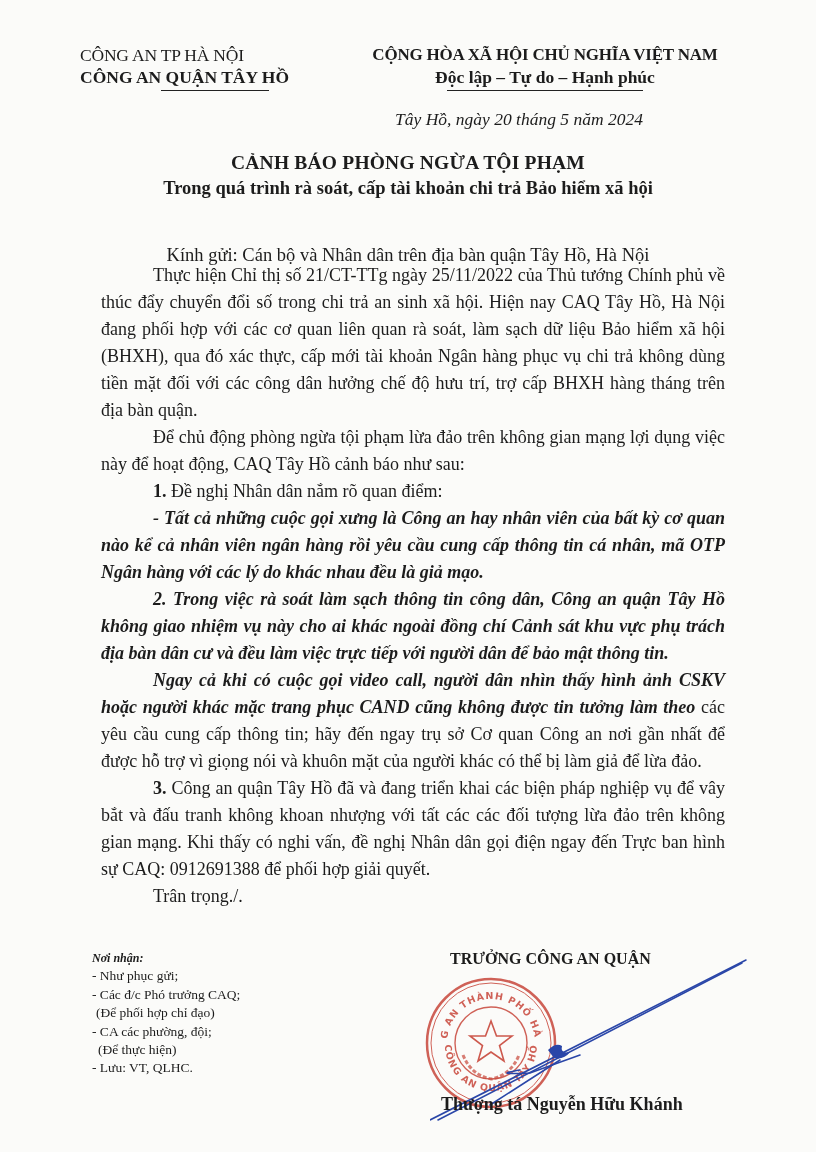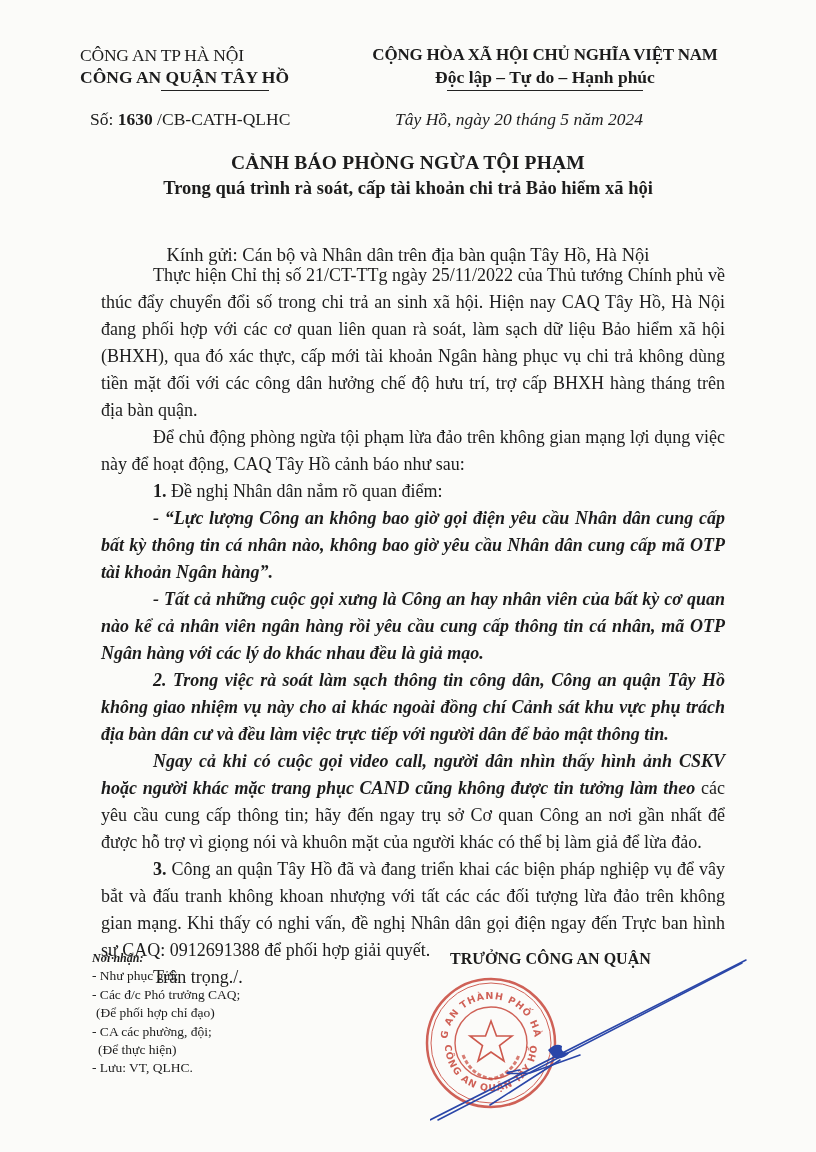--- a/index.html
+++ b/index.html
@@ -47,32 +47,30 @@
     <div class="hdr-line2">CÔNG AN QUẬN TÂY HỒ</div>
     <div class="hdr-rule" style="width:108px;"></div>
   </div>
 
   <div class="abs hdr-right">
     <div class="hdr-line1" style="font-weight:bold;font-size:17px;">CỘNG HÒA XÃ HỘI CHỦ NGHĨA VIỆT NAM</div>
     <div class="hdr-line2">Độc lập – Tự do – Hạnh phúc</div>
     <div class="hdr-rule" style="width:196px;"></div>
   </div>
 
-  <div class="abs docno"><span>Số: </span><b>1630</b><span> /CB-CATH-QLHC</span></div>
   <div class="abs date">Tây Hồ, ngày 20 tháng 5 năm 2024</div>
 
   <div class="abs title">CẢNH BÁO PHÒNG NGỪA TỘI PHẠM</div>
   <div class="abs subtitle">Trong quá trình rà soát, cấp tài khoản chi trả Bảo hiểm xã hội</div>
   <div class="abs greeting">Kính gửi: Cán bộ và Nhân dân trên địa bàn quận Tây Hồ, Hà Nội</div>
 
   <div class="body">
     <p>Thực hiện Chỉ thị số 21/CT-TTg ngày 25/11/2022 của Thủ tướng Chính phủ về thúc đẩy chuyển đổi số trong chi trả an sinh xã hội. Hiện nay CAQ Tây Hồ, Hà Nội đang phối hợp với các cơ quan liên quan rà soát, làm sạch dữ liệu Bảo hiểm xã hội (BHXH), qua đó xác thực, cấp mới tài khoản Ngân hàng phục vụ chi trả không dùng tiền mặt đối với các công dân hưởng chế độ hưu trí, trợ cấp BHXH hàng tháng trên địa bàn quận.</p>
     <p>Để chủ động phòng ngừa tội phạm lừa đảo trên không gian mạng lợi dụng việc này để hoạt động, CAQ Tây Hồ cảnh báo như sau:</p>
     <p><b>1.</b><span> Đề nghị Nhân dân nắm rõ quan điểm:</span></p>
-    <p class="bi">- “Lực lượng Công an không bao giờ gọi điện yêu cầu Nhân dân cung cấp bất kỳ thông tin cá nhân nào, không bao giờ yêu cầu Nhân dân cung cấp mã OTP tài khoản Ngân hàng”.</p>
     <p class="bi">- Tất cả những cuộc gọi xưng là Công an hay nhân viên của bất kỳ cơ quan nào kể cả nhân viên ngân hàng rồi yêu cầu cung cấp thông tin cá nhân, mã OTP Ngân hàng với các lý do khác nhau đều là giả mạo.</p>
     <p class="bi">2. Trong việc rà soát làm sạch thông tin công dân, Công an quận Tây Hồ không giao nhiệm vụ này cho ai khác ngoài đồng chí Cảnh sát khu vực phụ trách địa bàn dân cư và đều làm việc trực tiếp với người dân để bảo mật thông tin.</p>
     <p><span class="bi">Ngay cả khi có cuộc gọi video call, người dân nhìn thấy hình ảnh CSKV hoặc người khác mặc trang phục CAND cũng không được tin tưởng làm theo</span><span> các yêu cầu cung cấp thông tin; hãy đến ngay trụ sở Cơ quan Công an nơi gần nhất để được hỗ trợ vì giọng nói và khuôn mặt của người khác có thể bị làm giả để lừa đảo.</span></p>
     <p><b>3.</b><span> Công an quận Tây Hồ đã và đang triển khai các biện pháp nghiệp vụ để vây bắt và đấu tranh không khoan nhượng với tất các các đối tượng lừa đảo trên không gian mạng. Khi thấy có nghi vấn, đề nghị Nhân dân gọi điện ngay đến Trực ban hình sự CAQ: 0912691388 để phối hợp giải quyết.</span></p>
     <p>Trân trọng./.</p>
   </div>
 
   <div class="abs recips">
     <div class="head">Nơi nhận:</div>
     <div>- Như phục gửi;</div>
@@ -108,14 +106,15 @@
   <svg class="signature" viewBox="0 0 320 175">
     <g fill="none" stroke="#2a46a8" stroke-width="1.6" stroke-linecap="round">
       <path d="M 0 165 L 316 5"></path>
       <path d="M 8 165 L 312 8"></path>
       <path d="M 90 115 Q 60 120 100 118 L 150 100"></path>
       <path d="M 60 150 L 130 105"></path>
     </g>
     <path d="M 118 95 q 8 -8 14 -4 q -2 8 8 6 q -6 8 -16 6 z" fill="#2a46a8"></path>
   </svg>
 
+  <div class="abs signer-name">Thượng tá Nguyễn Hữu Khánh</div>
 
 </div>
 
 </body></html>

